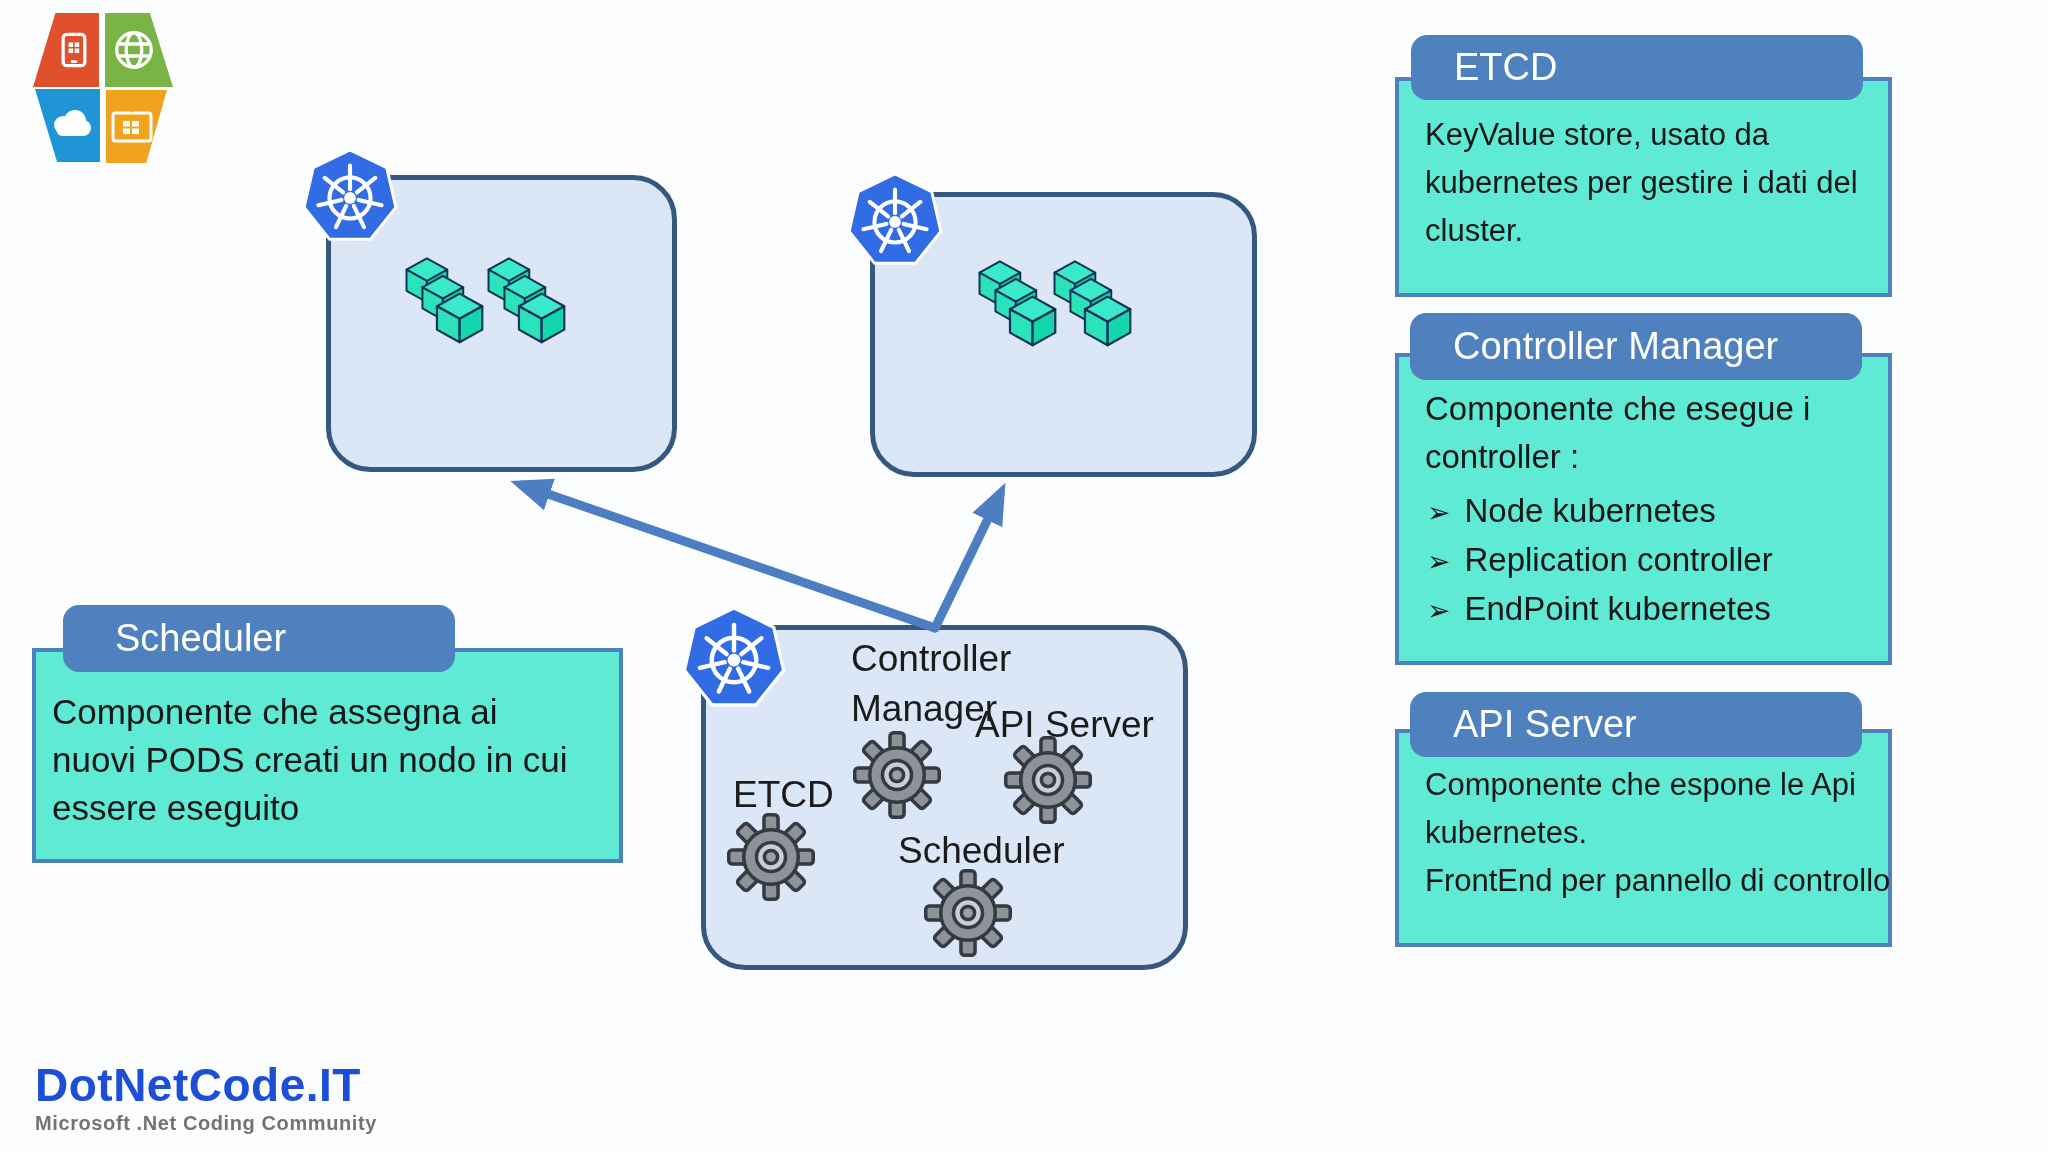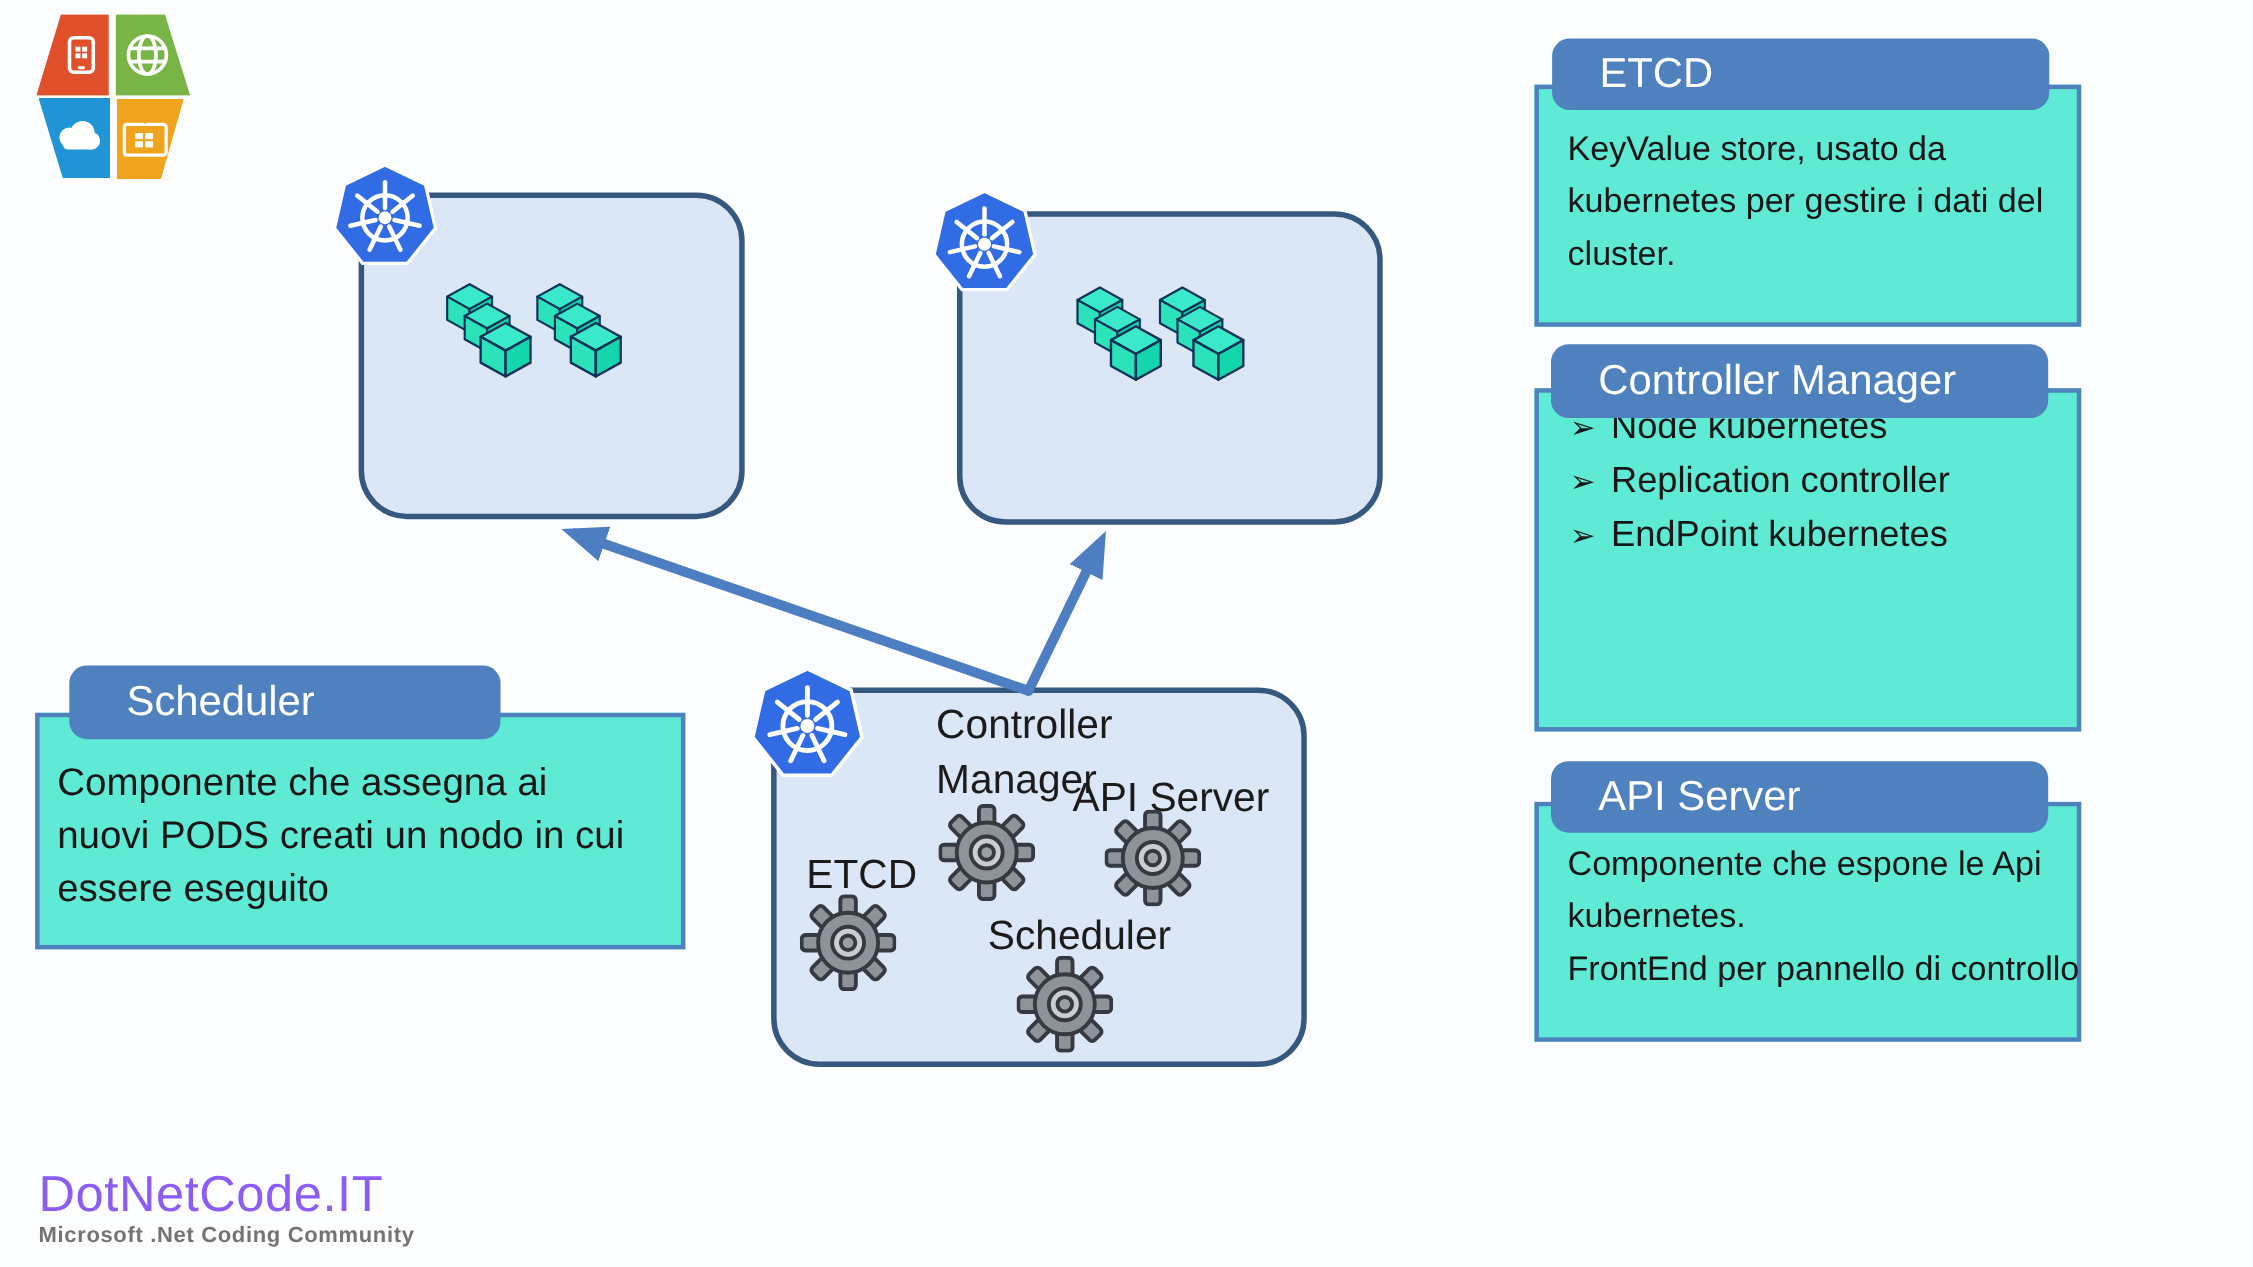--- a/index.html
+++ b/index.html
@@ -25,21 +25,21 @@
   }
   .body-text{
     font-size:31px;line-height:48px;white-space:pre;color:#161616;
   }
   .body-text.sched{font-size:35px;}
   .bullet-row{display:flex;align-items:baseline;font-size:33px;line-height:47px;color:#161616;}
   .bullet-mark{font-family:"DejaVu Sans",sans-serif;margin:0 14px 0 4px;font-size:28px;}
   
   .comp-label{font-size:37px;line-height:50px;white-space:pre-line;color:#1b1b1b;}
   
-  .brand-title{font-size:46px;font-weight:normal;color:#8b5cf6;letter-spacing:0.5px;}
+  .brand-title{font-size:46px;font-weight:bold;color:#1d4ed8;letter-spacing:0.5px;}
   .brand-sub{font-size:20px;font-weight:bold;color:#737373;letter-spacing:0.6px;}
   .quad{position:absolute;}
   svg{display:block;}
 </style>
 </head>
 <body>
 
 <div class="canvas">
 
   <svg width="0" height="0" style="position:absolute" aria-hidden="true">
@@ -202,20 +202,22 @@
   <div class="abs callout-body" style="left:1395px;top:77px;width:497px;height:220px;">
     <div class="body-text" style="padding:30px 0 0 26px;">KeyValue store, usato da
 kubernetes per gestire i dati del
 cluster.</div>
   </div>
   <div class="abs callout-head" style="left:1411px;top:35px;width:452px;height:65px;padding-left:43px;">
     <span>ETCD</span>
   </div>
 
   <div class="abs callout-body" style="left:1395px;top:353px;width:497px;height:312px;">
+    <div class="body-text" style="padding:28px 0 0 26px;font-size:33px;">Componente che esegue i
+controller :</div>
     <div style="padding:6px 0 0 24px;">
       <div class="bullet-row">
         <span class="bullet-mark">➢</span>
         <span>Node kubernetes</span>
       </div>
       <div class="bullet-row">
         <span class="bullet-mark">➢</span>
         <span>Replication controller</span>
       </div>
       <div class="bullet-row">

